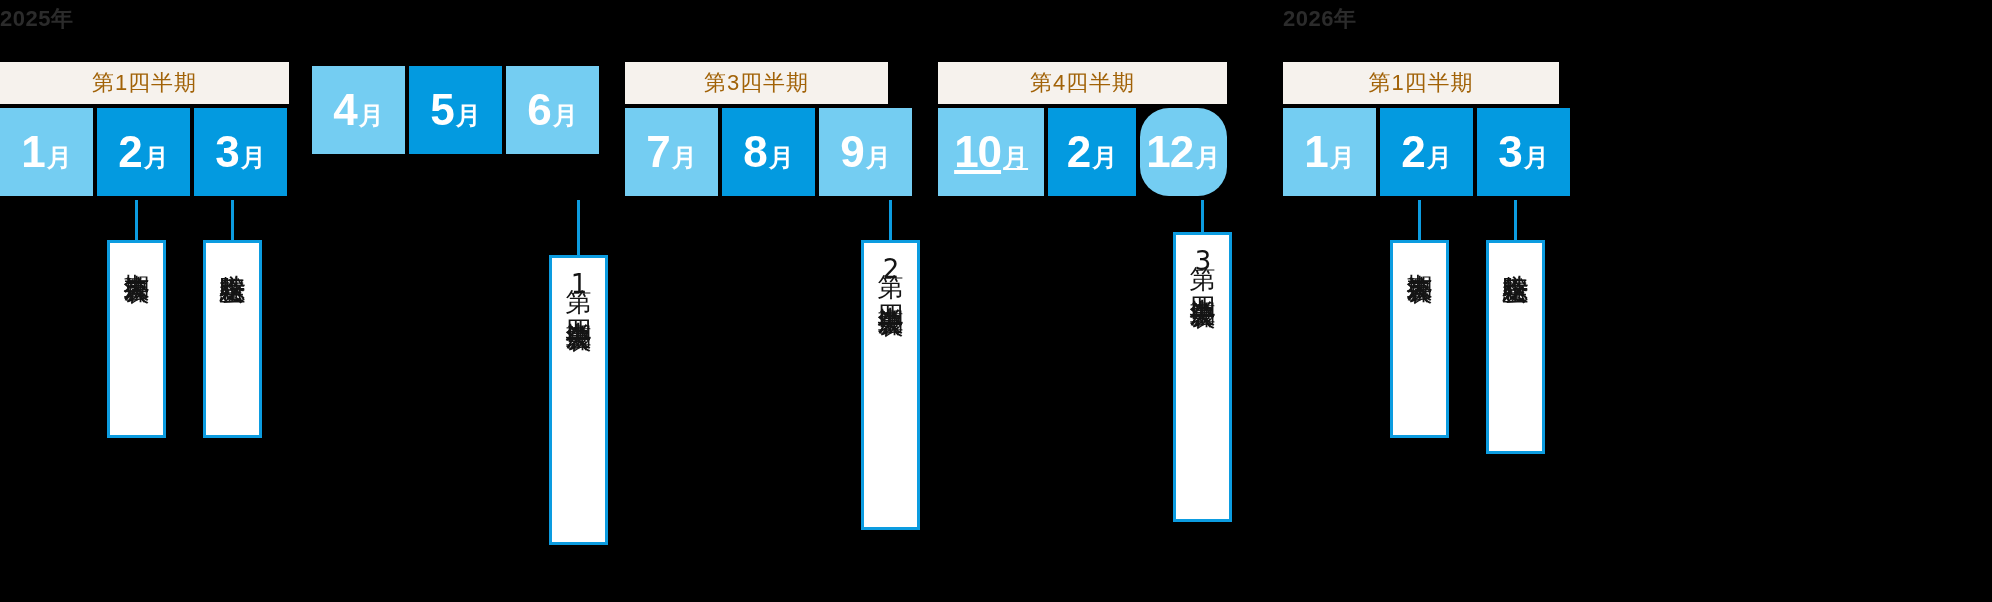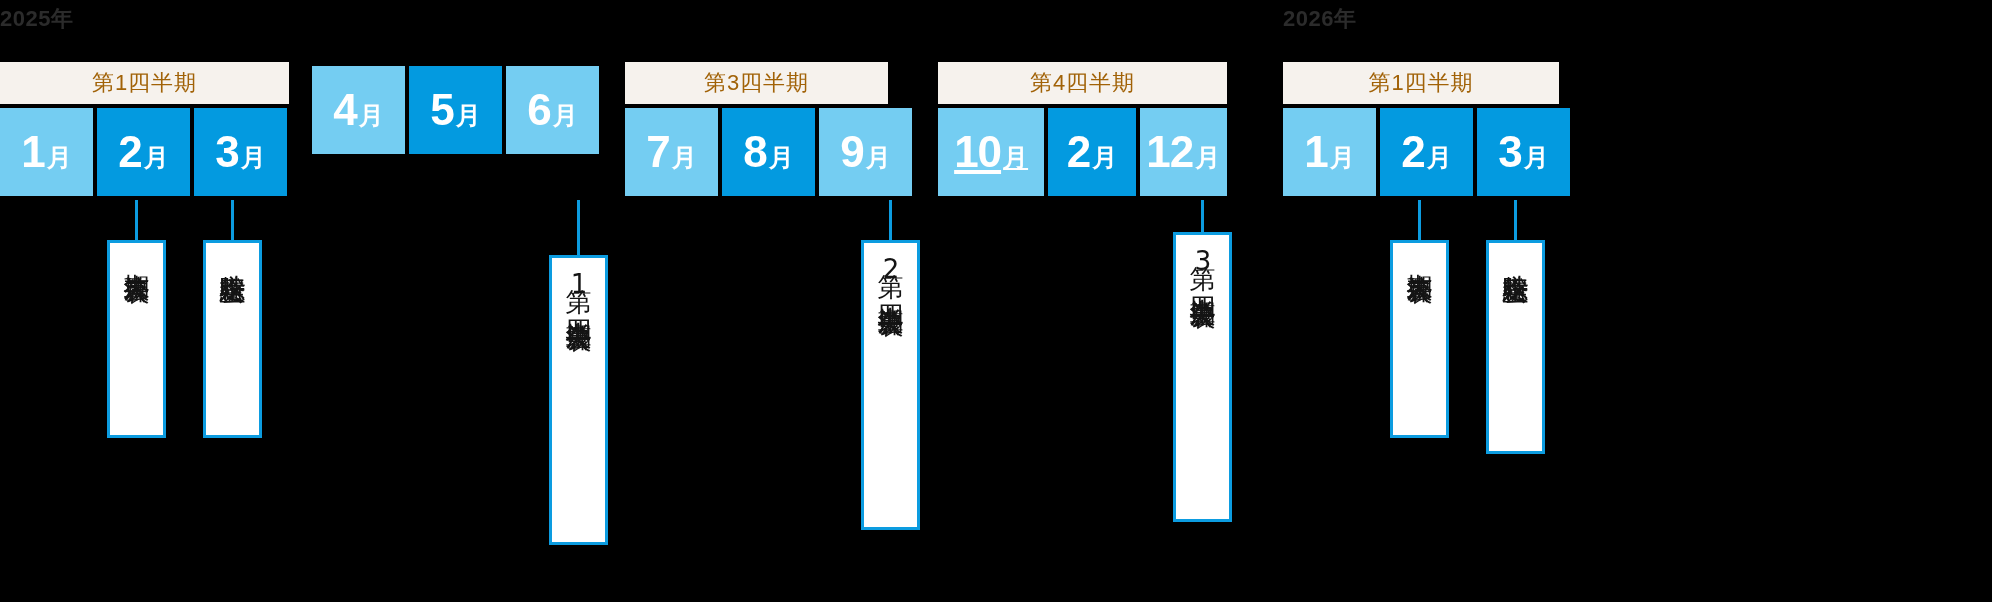--- a/index.html
+++ b/index.html
@@ -198,21 +198,21 @@
         </div>
         <div class="months-row">
           <div class="month light" style="width: 113px; text-decoration: underline;">
             <span class="month-num">10</span>
             <span class="month-unit">月</span>
           </div>
           <div class="month dark" style="width: 93px;">
             <span class="month-num">2</span>
             <span class="month-unit">月</span>
           </div>
-          <div class="month light" style="width: 93px;">
+          <div class="month light" style="width: 93px; border-radius: 29px;">
             <span class="month-num">12</span>
             <span class="month-unit">月</span>
           </div>
         </div>
       </div>
       <div class="quarter" style="left: 1283px; width: 289px;">
         <div class="quarter-header" style="width: 276px;">
           <span class="quarter-header-label">第1四半期</span>
         </div>
         <div class="months-row">

